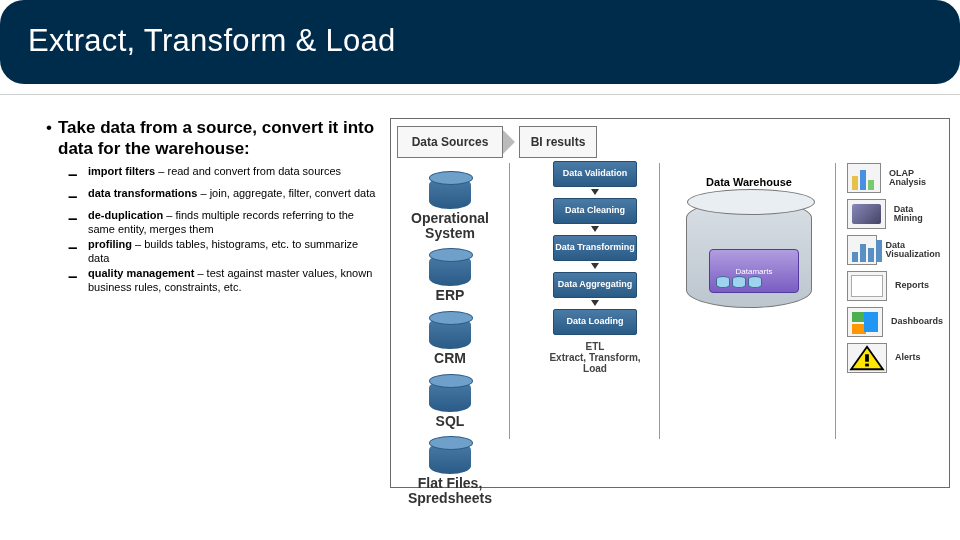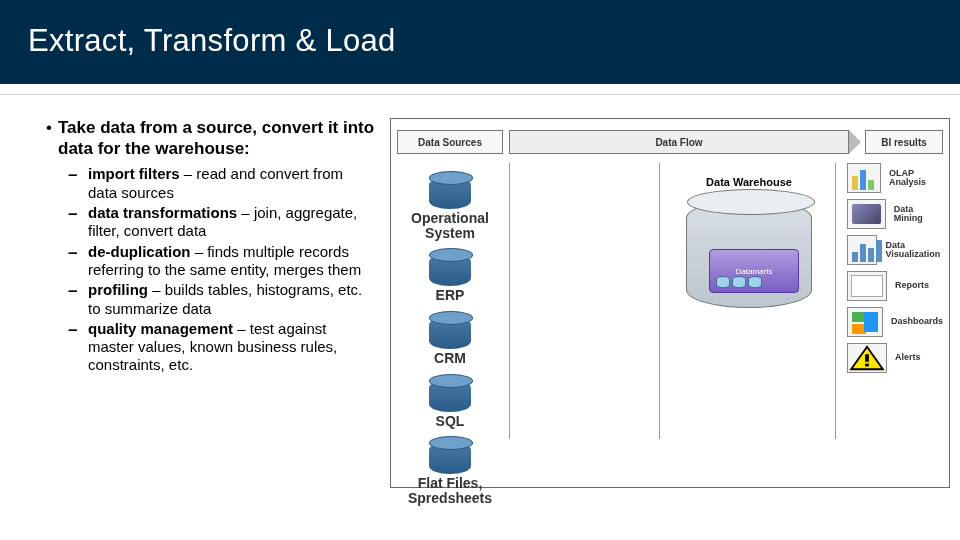--- a/index.html
+++ b/index.html
@@ -1,32 +1,32 @@
 <!DOCTYPE html>
 <html><head>
 <meta charset="utf-8">
 <style>
   * { box-sizing: border-box; margin: 0; padding: 0; }
   body { width: 960px; height: 540px; font-family: "Segoe UI", Arial, sans-serif; background: #fff; position: relative; overflow: hidden; }
-  .titlebar { height: 84px; background: #002c4c; width: 100%; }
+  .titlebar { height: 84px; background: #002c4c; width: 100%; border-radius: 24px; }
   .title { font-size: 31px; color: #fff; font-weight: 300; padding: 23px 0 0 28px; letter-spacing: .3px; }
   .title-rule { position: absolute; left: 0; top: 94px; width: 960px; height: 1px; background: #d0d0d0; }
   .content { display: flex; padding: 34px 10px 0 40px; gap: 14px; }
   .leftcol { width: 336px; font-size: 17px; color: #000; }
   .bullet { display: flex; }
   .bullet .dot { width: 18px; flex: none; text-align: center; }
   .bullet .txt { flex: 1; line-height: 1.22; font-weight: 600; }
   .subs { margin: 6px 0 0 28px; }
   .sub { display: flex; margin-bottom: 2px; }
   .sub .dash { width: 20px; flex: none; text-align: left; font-weight: 600; }
-  .sub .txt { flex: 1; line-height: 1.22; color: #000; font-size: 15px; }
+  .sub .txt { flex: 1; line-height: 1.22; color: #000; font-size: 11px; }
   .sub .txt b { font-weight: 600; }
   .diagram { flex: 1; height: 370px; border: 1px solid #6a6a6a; background: #fff; position: relative; font-family: Arial, sans-serif; }
   .hdrbar { position: absolute; left: 6px; top: 10px; right: 6px; height: 26px; display: flex; align-items: center; }
-  .hdrbox { height: 24px; border: 1px solid #777; font-size: 10px; font-weight: 700; color: #333; display: flex; align-items: center; justify-content: center; background: #f7f7f7; }
+  .hdrbox { height: 32px; border: 1px solid #777; font-size: 12px; font-weight: 700; color: #333; display: flex; align-items: center; justify-content: center; background: #f7f7f7; }
   .hdr-ds { width: 106px; }
   .hdr-df { flex: 1; margin-left: 6px; background: #eee; }
   .arrowhead { width: 0; height: 0; border-top: 12px solid transparent; border-bottom: 12px solid transparent; border-left: 12px solid #bbb; }
   .hdr-bi { width: 78px; margin-left: 4px; }
   .col { position: absolute; }
   .col-ds { left: 6px; top: 48px; width: 106px; }
   .cyl { width: 42px; height: 32px; margin: 10px auto 2px; background: linear-gradient(#4a7aa6,#2a5a86); border-radius: 21px/8px; position: relative; }
   .cyl::before { content:""; position:absolute; left:0; top:-6px; width:42px; height:12px; border-radius:50%; background:#6fa0c9; border:1px solid #2a5a86; }
   .lbl { text-align: center; font-size: 14px; font-weight: 700; color: #333; line-height: 1.05; }
   .lblcap { text-align: center; font-size: 10px; font-weight: 700; color: #444; margin-top: 6px; }
@@ -81,21 +81,20 @@
         <div class="sub">
           <div class="dash">–</div>
           <div class="txt"><b>quality management</b> – test against master values, known business rules, constraints, etc.</div>
         </div>
       </div>
   </div>
 
   <div class="diagram">
     <div class="hdrbar">
       <div class="hdrbox hdr-ds">Data Sources</div>
-      <div class="hdrbox hdr-df">Data Flow</div>
       <div class="arrowhead"></div>
       <div class="hdrbox hdr-bi">BI results</div>
     </div>
     <div class="vert v1"></div>
     <div class="vert v2"></div>
     <div class="vert v3"></div>
 
     <div class="col col-ds" id="col-ds">
         <div class="cyl"></div>
         <div class="lbl">Operational System</div>
@@ -106,20 +105,32 @@
         <div class="cyl"></div>
         <div class="lbl">CRM</div>
         <div style="height: 4px;"></div>
         <div class="cyl"></div>
         <div class="lbl">SQL</div>
         <div style="height: 4px;"></div>
         <div class="cyl"></div>
         <div class="lbl">Flat Files, Spredsheets</div>
       </div>
 
+    <div class="col col-etl" id="col-etl">
+        <div class="stepbox">Data Validation</div>
+        <div class="downarr"></div>
+        <div class="stepbox">Data Cleaning</div>
+        <div class="downarr"></div>
+        <div class="stepbox">Data Transforming</div>
+        <div class="downarr"></div>
+        <div class="stepbox">Data Aggregating</div>
+        <div class="downarr"></div>
+        <div class="stepbox">Data Loading</div>
+        <div class="lblcap">ETL<br>Extract, Transform, Load</div>
+      </div>
 
     <div class="col col-dw">
       <div class="dwlabel">Data Warehouse</div>
       <div class="dwcyl">
         <div class="marts">
           <span>Datamarts</span>
           <div class="minicyl" style="left:6px; bottom:4px;"></div>
           <div class="minicyl" style="left:22px; bottom:4px;"></div>
           <div class="minicyl" style="left:38px; bottom:4px;"></div>
         </div>

